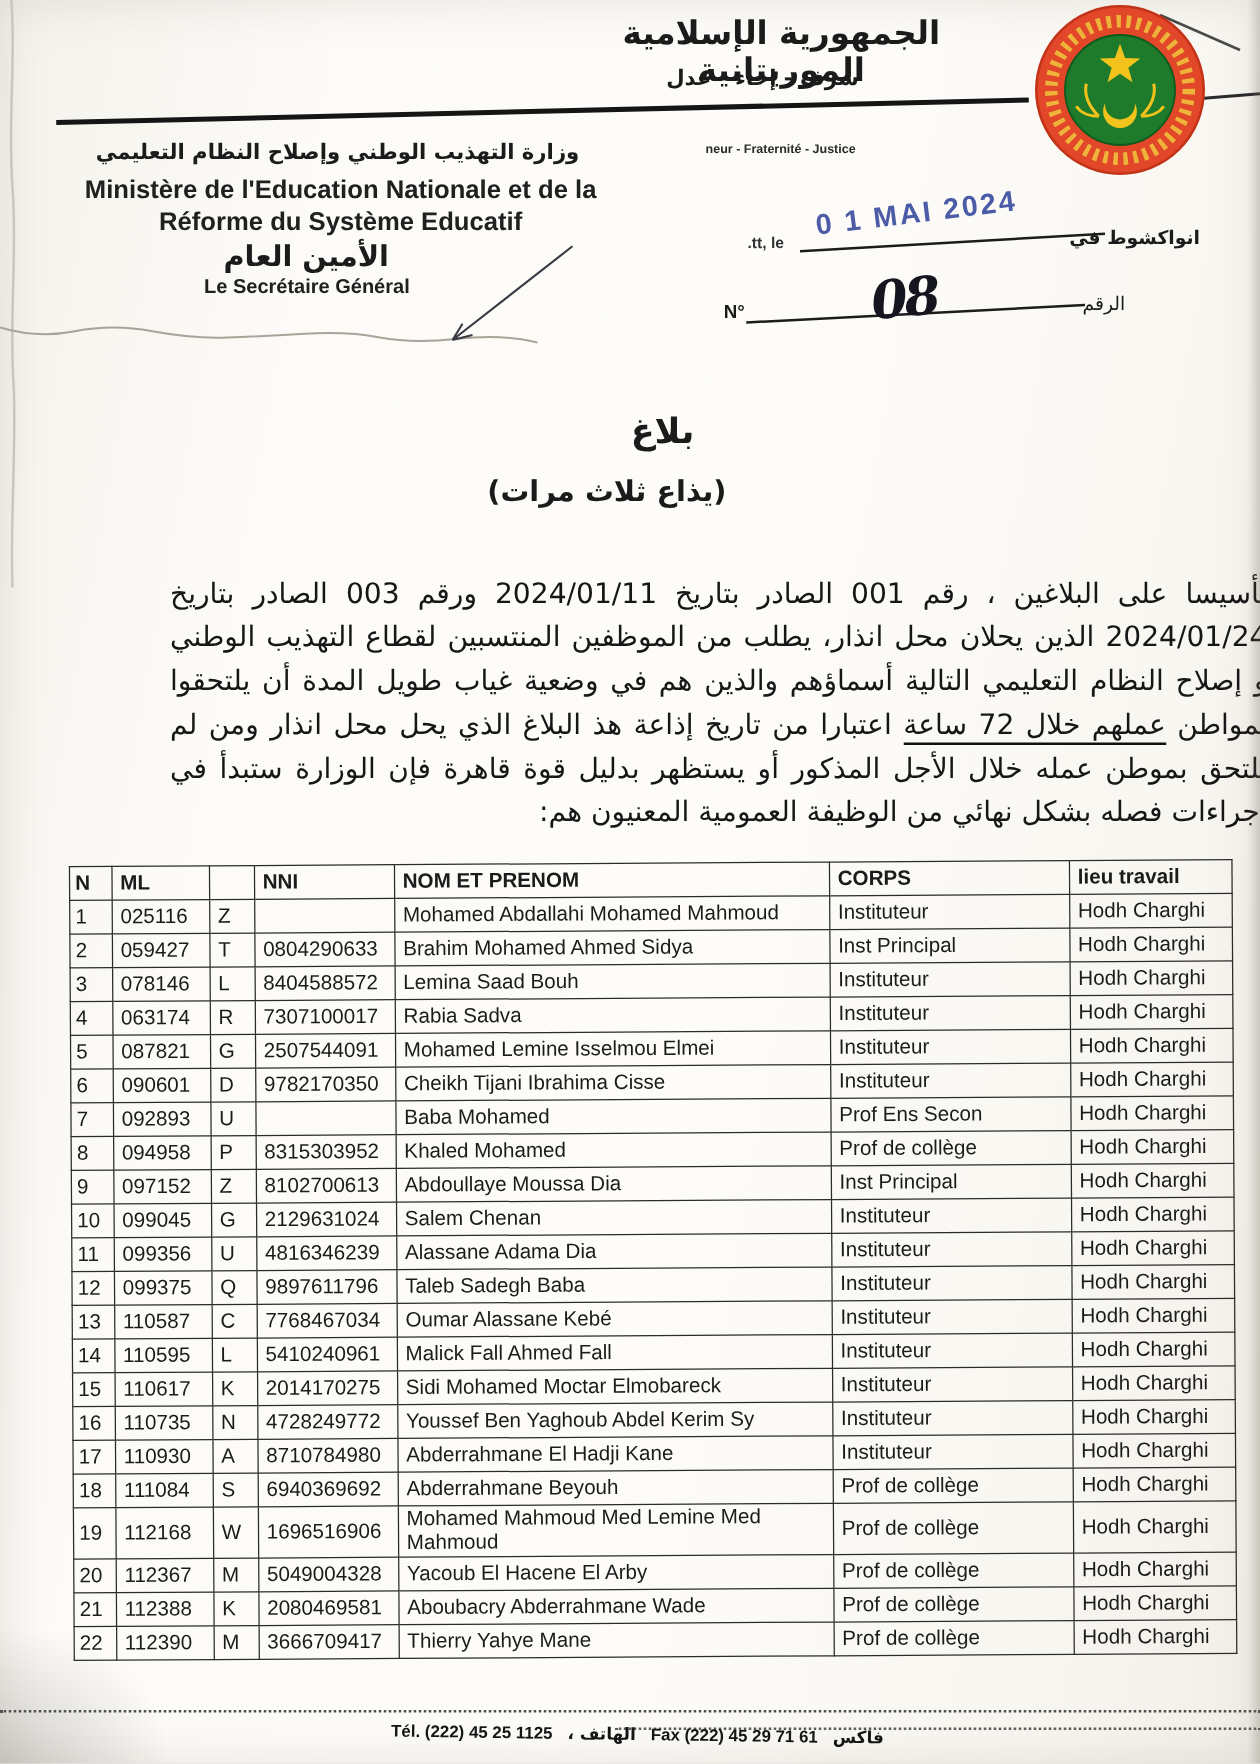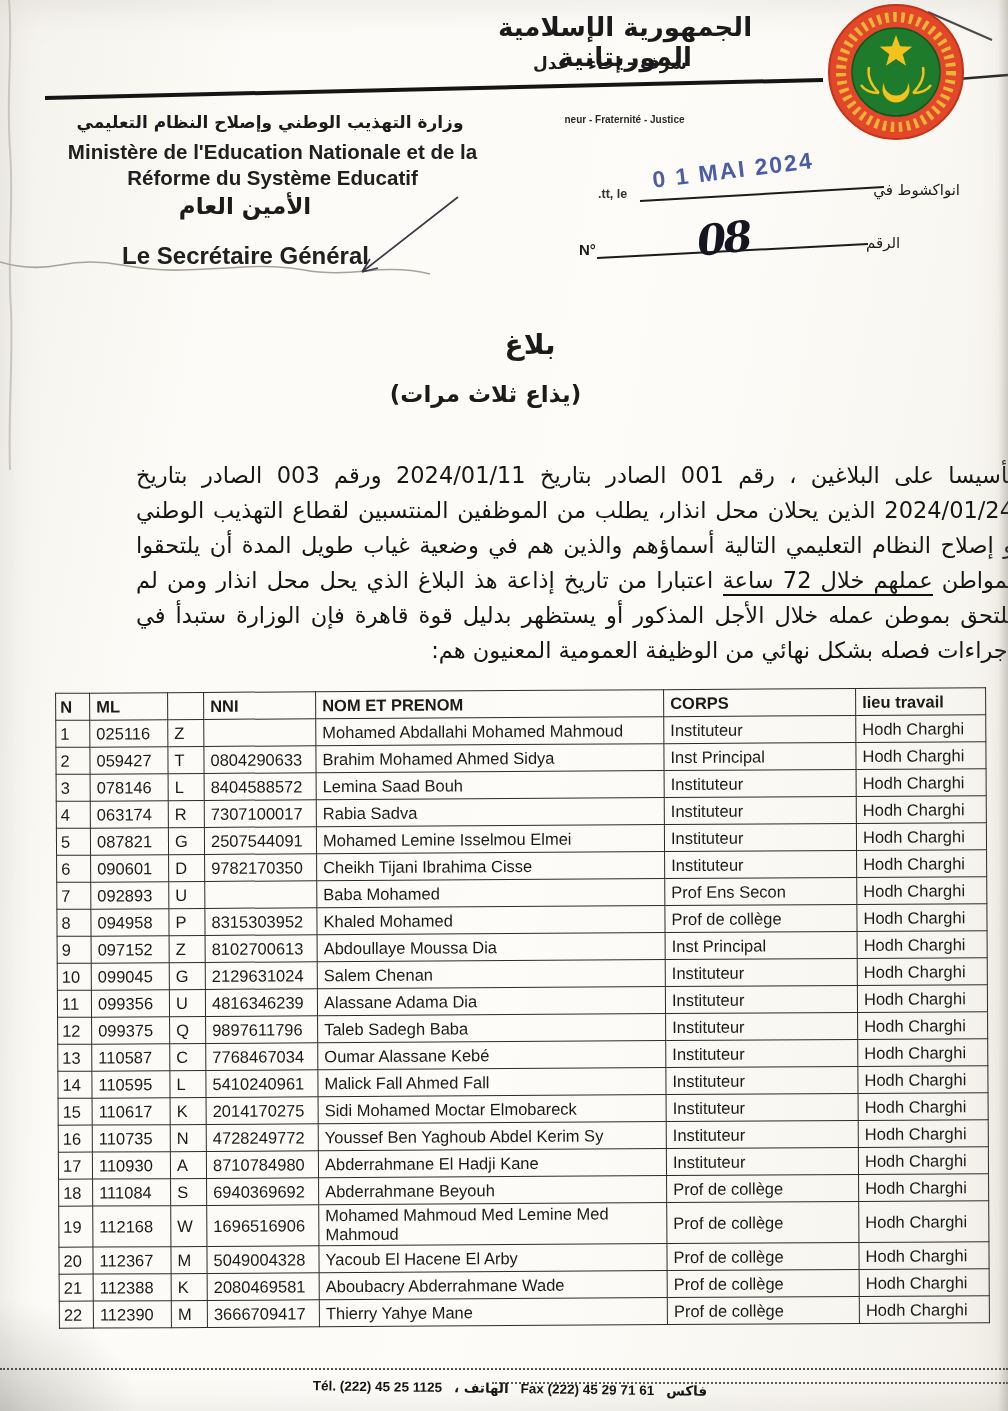--- a/index.html
+++ b/index.html
@@ -14,25 +14,25 @@
   .ctr{text-align:center;}
   #marks{position:absolute;left:0;top:0;pointer-events:none;}
   #ar-republic{left:430px;top:12px;width:390px;font-size:26px;font-weight:700;letter-spacing:-1px;}
   #ar-motto{left:465px;top:53px;width:290px;font-size:17px;font-weight:700;}
   #fr-republic{left:398px;top:90px;width:432px;font-size:19px;font-weight:700;letter-spacing:.4px;}
   #fr-motto{left:472px;top:114px;width:305px;font-size:10px;font-weight:700;color:#2a2a2a;}
   #seal{left:825px;top:1px;width:142px;height:142px;}
   #min-ar{left:70px;top:112px;width:400px;font-size:17px;font-weight:700;}
   #min-fr{left:45px;top:139px;width:455px;font-size:20.5px;font-weight:700;line-height:26px;color:#202020;}
   #office-ar{left:125px;top:193px;width:240px;font-size:23px;font-weight:700;}
-  #office-fr{left:118px;top:242px;width:255px;font-size:24px;font-weight:700;color:#202020;}
+  #office-fr{left:118px;top:221px;width:255px;font-size:16px;font-weight:700;color:#202020;}
   #place-fragment{left:598px;top:187px;font-size:12.5px;color:#333;font-weight:700;}
   #stamp-date{left:652px;top:157px;font-size:23px;font-weight:700;color:#3d4fa0;
     transform:rotate(-7deg);letter-spacing:2px;opacity:.92;}
-  #place-ar{left:850px;top:181px;width:110px;font-size:15px;font-weight:400;}
+  #place-ar{left:850px;top:181px;width:110px;font-size:15px;font-weight:700;}
   #num-fr{left:579px;top:241px;font-size:15px;font-weight:700;}
   #num-value{left:697px;top:214px;font-size:42px;font-family:"DejaVu Serif",serif;font-style:italic;
     font-weight:700;color:#15151f;transform:rotate(-6deg);letter-spacing:-3px;}
   #num-ar{left:866px;top:234px;font-size:15px;font-weight:400;}
   #title{left:380px;top:328px;width:300px;font-size:28px;font-weight:700;}
   #subtitle{left:328px;top:381px;width:315px;font-size:23px;font-weight:700;}
   #body-text{left:88px;top:458px;width:878px;font-size:22.5px;line-height:35px;
     text-align:justify;color:#161616;margin-left:48px;}
   #body-text .u{border-bottom:2.2px solid #111;padding-bottom:1px;}
   #table-wrap{left:57px;top:690px;width:930px;transform:rotate(-0.35deg);}

